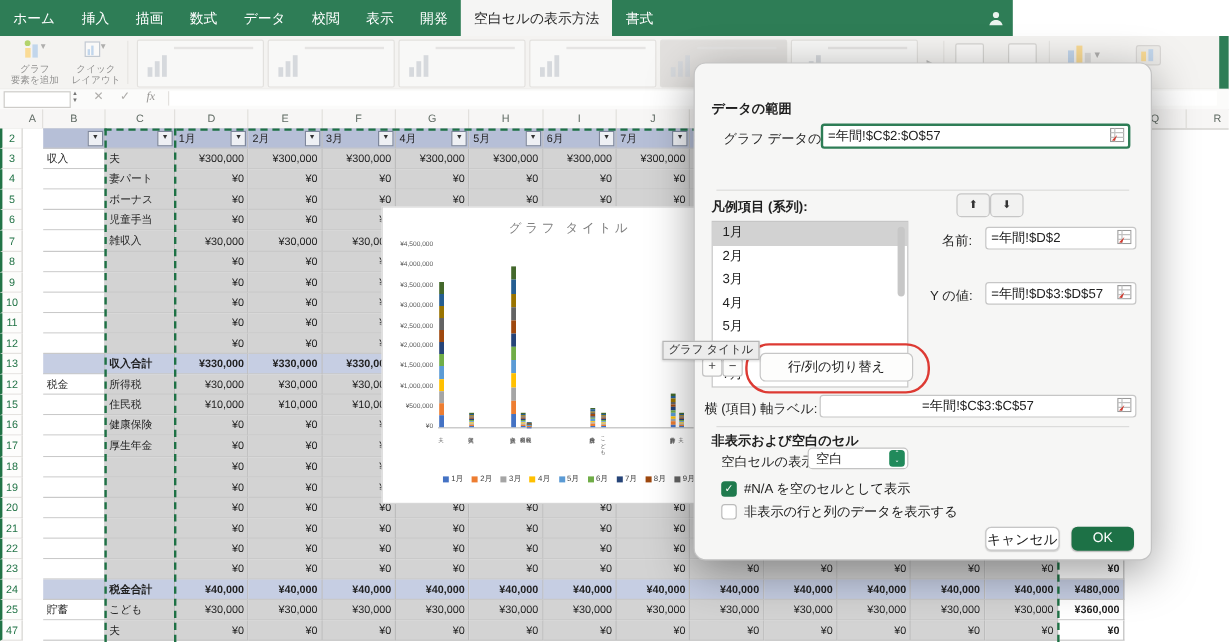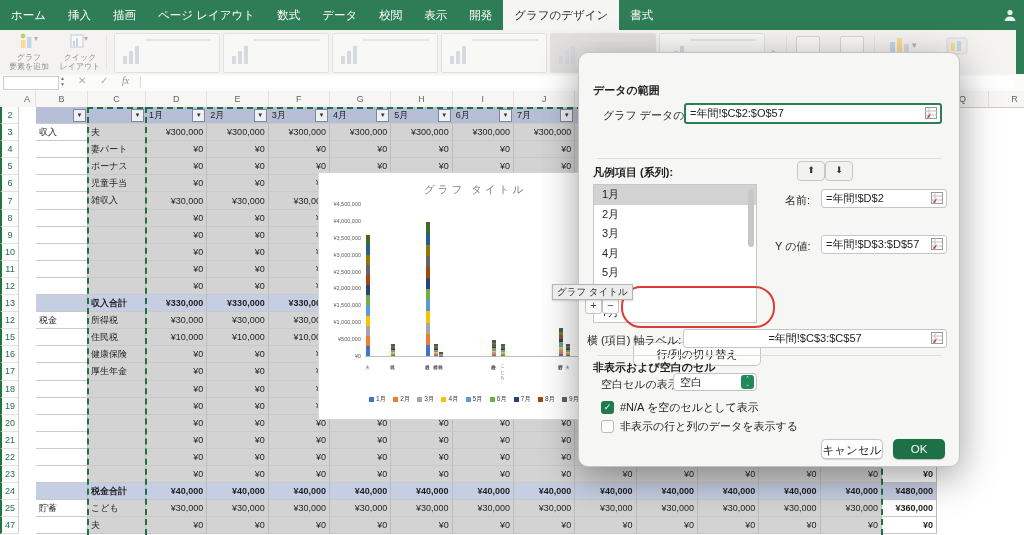--- a/index.html
+++ b/index.html
@@ -2,21 +2,21 @@
 <html><head>
 <meta charset="utf-8">
 <style>
   html,body{margin:0;padding:0;}
   body{width:1024px;height:535px;position:relative;overflow:hidden;
        font-family:"Liberation Sans","DejaVu Sans",sans-serif;background:#fff;
        -webkit-font-smoothing:antialiased;}
   .abs{position:absolute;}
 
   
-  #titlebar{position:absolute;left:0;top:0;width:1024px;height:30px;background:#2e7d56;display:flex;align-items:stretch;}
+  #titlebar{position:absolute;left:0;top:0;width:844px;height:30px;background:#2e7d56;display:flex;align-items:stretch;}
   .tab{color:#fff;font-size:11.5px;padding:0 11px;display:flex;align-items:center;white-space:nowrap;cursor:default;}
   .tab.active{background:#f5f5f4;color:#2b2b2b;border-radius:0;}
   #person-icon{position:absolute;right:6px;top:7px;width:16px;height:16px;}
 
   
   #ribbon{position:absolute;left:0;top:30px;width:1024px;height:44px;background:#f4f3f1;border-bottom:1px solid #d8d6d3;}
   #ribbon-inner{position:absolute;inset:0;opacity:.55;}
   .rbtn{position:absolute;top:2px;height:40px;text-align:center;color:#3b3b3b;font-size:8px;line-height:9px;}
   .rbtn .ric{display:block;margin:1px auto 2px auto;}
   .vdiv{position:absolute;top:4px;height:36px;width:1px;background:#dcdad7;}
@@ -81,21 +81,21 @@
   .rangeico{position:absolute;right:3px;top:50%;transform:translateY(-50%);}
   #series-list{position:absolute;left:14px;top:131px;width:162px;height:137px;background:#fff;border:1px solid #c6c6c6;overflow:hidden;}
   .sitem{height:19.6px;line-height:19.6px;padding-left:8px;font-size:11px;color:#222;}
   .sitem.selected{background:#d2d2d2;}
   #list-scroll{position:absolute;right:2px;top:4px;width:6px;height:58px;background:#c7c7c7;border-radius:3px;}
   .updown{position:absolute;width:26px;height:18px;background:#f2f2f1;border:1px solid #c6c6c6;text-align:center;
           line-height:17px;font-size:9px;color:#333;border-radius:4px;}
   .pmbtn{position:absolute;width:15px;height:14px;background:#fbfbfa;border:1px solid #c2c2c2;border-radius:3px;
          text-align:center;line-height:12px;font-size:11px;color:#444;}
   #switch-btn{position:absolute;left:54px;top:241px;width:126px;height:22px;background:#fdfdfc;border:1px solid #c6c6c6;
-              border-radius:5px;text-align:center;line-height:22px;font-size:11px;color:#222;margin-top:48px;}
+              border-radius:5px;text-align:center;line-height:22px;font-size:11px;color:#222;}
   #red-ellipse{position:absolute;left:42px;top:233px;width:150px;height:38px;border:2.5px solid #dd3a33;border-radius:20px;z-index:12;}
   .dchk{position:absolute;display:flex;align-items:center;gap:6px;font-size:11px;color:#222;}
   .box{width:13px;height:13px;border-radius:3px;box-sizing:border-box;}
   .box.on{background:#1f7a4d;color:#fff;font-size:9px;font-weight:bold;text-align:center;line-height:13px;}
   .box.off{background:#fff;border:1px solid #bbb;}
   #empty-dd{position:absolute;left:94px;top:320px;width:84px;height:18px;background:#fff;border:1px solid #c3c3c3;border-radius:4px;
             font-size:11px;display:flex;align-items:center;padding-left:6px;box-sizing:border-box;}
   #dd-stepper{position:absolute;right:2px;top:1px;width:13px;height:14px;background:#218a5b;border-radius:3px;color:#fff;
               font-size:5px;line-height:6px;text-align:center;}
   .dbtn{position:absolute;top:386px;height:20px;border-radius:5px;font-size:11.5px;text-align:center;line-height:20px;box-sizing:border-box;}
@@ -107,27 +107,26 @@
             font-size:9.5px;line-height:13px;padding:0 4px;color:#333;z-index:20;box-shadow:0 1px 2px rgba(0,0,0,.15);}
 </style>
 </head>
 <body>
 
 <div id="titlebar">
   <div id="menu-tabs" style="display:flex;">
       <div class="tab">ホーム</div>
       <div class="tab">挿入</div>
       <div class="tab">描画</div>
-      <div class="tab">ページ レイアウト</div>
       <div class="tab">数式</div>
       <div class="tab">データ</div>
       <div class="tab">校閲</div>
       <div class="tab">表示</div>
       <div class="tab">開発</div>
-      <div class="tab active">グラフのデザイン</div>
+      <div class="tab active">空白セルの表示方法</div>
       <div class="tab">書式</div>
     </div>
   <svg id="person-icon" viewBox="0 0 16 16">
     <circle cx="8" cy="5.5" r="2.6" fill="#eaf3ee"></circle>
       <path d="M2.5 14c.6-3 3-4.4 5.5-4.4s4.9 1.4 5.5 4.4z" fill="#eaf3ee"></path>
   </svg>
 </div>
 
 <div id="ribbon">
   <div id="ribbon-inner">

